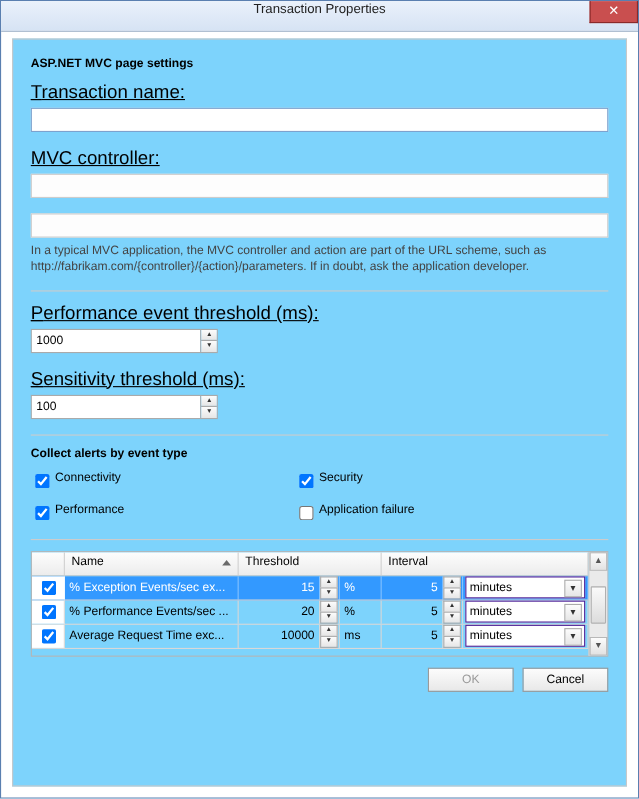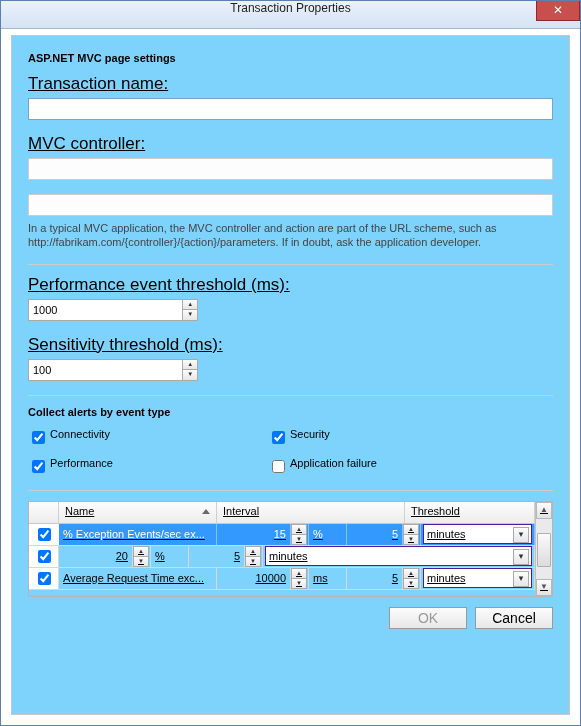--- a/index.html
+++ b/index.html
@@ -130,21 +130,20 @@
   .spin-btns div:first-child { border-bottom: 1px solid #aaa; }
   .check-row { display:flex; gap:0; margin-bottom:10px; }
   .check-col { width: 240px; display:flex; align-items:flex-start; gap:2px; }
   .check-col input[type=checkbox] { width:13px; height:13px; }
   .monitors-box {
     border: 1px solid #b5b5b5;
     height: 96px;
     width: 100%;
     position: relative;
     display:flex;
-    text-decoration:underline;
   }
   .monitors-table {
     flex:1;
     overflow:hidden;
   }
   .mon-header {
     display:flex;
     height:22px;
     background: linear-gradient(#fdfdfd,#ececec);
     border-bottom:1px solid #c8c8c8;
@@ -207,21 +206,21 @@
   }
   .mon-scroll .sbtn {
     height:17px; background:linear-gradient(#fcfcfc,#e2e2e2); border:1px solid #b8b8b8; text-align:center; font-size:8px; line-height:14px; color:#555;
   }
   .mon-scroll .strack { flex:1; background:#eaeaea; position:relative;}
   .mon-scroll .sthumb { position:absolute; left:1px; right:1px; top:14px; height:34px; background:linear-gradient(#fafafa,#dcdcdc); border:1px solid #b0b0b0; border-radius:1px;}
   .button-row {
     display:flex; justify-content:flex-end; gap:8px; margin-top:10px;
   }
   .btn {
-    width:78px; height:22px; border:1px solid #9a9a9a; background:linear-gradient(#fcfcfc,#e8e8e8); font-size:14px; cursor:pointer;
+    width:78px; height:22px; border:1px solid #9a9a9a; background:linear-gradient(#fcfcfc,#e8e8e8); font-size:11px; cursor:pointer;
   }
   .btn:disabled { color:#9a9a9a; cursor:default;}
   .gap-md { height:14px; }
   .mon-row.sel .rcell { border-right-color: rgba(255,255,255,0.4); }
   .mon-row.sel .mini-drop { color:#000; }
 </style>
 </head>
 <body>
 
 <div class="window">
@@ -299,22 +298,22 @@
     </div>
 
     <hr class="sep">
 
 
     <div class="monitors-box">
       <div class="monitors-table">
         <div class="mon-header">
           <div class="hcell cb"></div>
           <div class="hcell name"><span>Name</span><span class="sort-tri"></span></div>
+          <div class="hcell thr">Threshold</div>
           <div class="hcell intv">Interval</div>
-          <div class="hcell thr">Threshold</div>
         </div>
         <div id="mon-body">
             <div class="mon-row sel">
               <div class="rcell cb">
                 <input type="checkbox" checked="" style="">
               </div>
               <div class="rcell name">% Exception Events/sec ex...</div>
               <div class="rcell thr">15</div>
               <div class="rcell thrspin">
                 <div class="mini-spin">
@@ -331,20 +330,21 @@
                 </div>
               </div>
               <div class="rcell intunit">
                 <div class="mini-drop">minutes</div>
               </div>
             </div>
             <div class="mon-row">
               <div class="rcell cb">
                 <input type="checkbox" checked="" style="">
               </div>
+              <div class="rcell name">% Performance Events/sec ...</div>
               <div class="rcell thr">20</div>
               <div class="rcell thrspin">
                 <div class="mini-spin">
                   <span>▲</span>
                   <span>▼</span>
                 </div>
               </div>
               <div class="rcell unit">%</div>
               <div class="rcell intval">5</div>
               <div class="rcell intspin">

